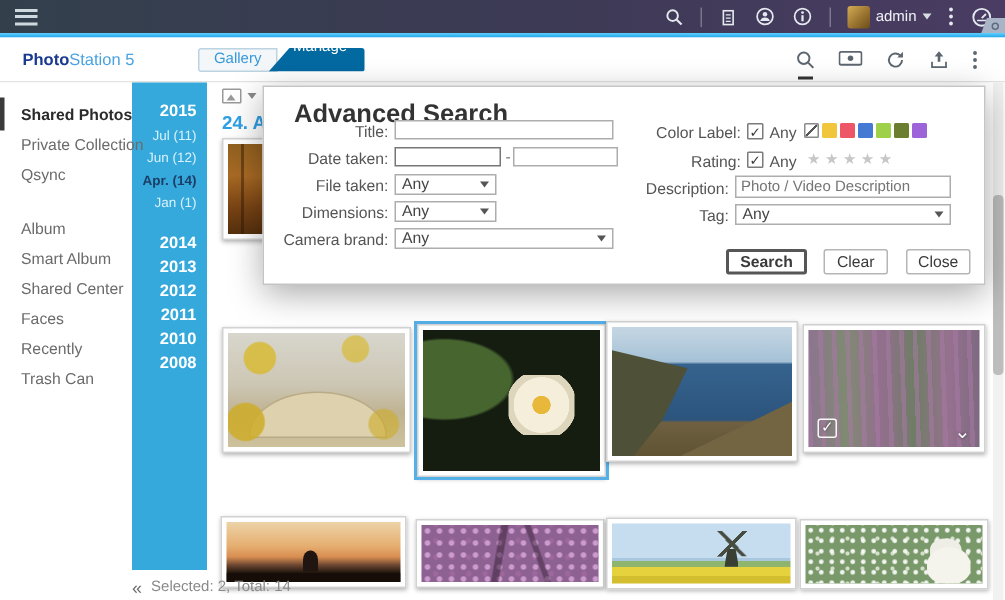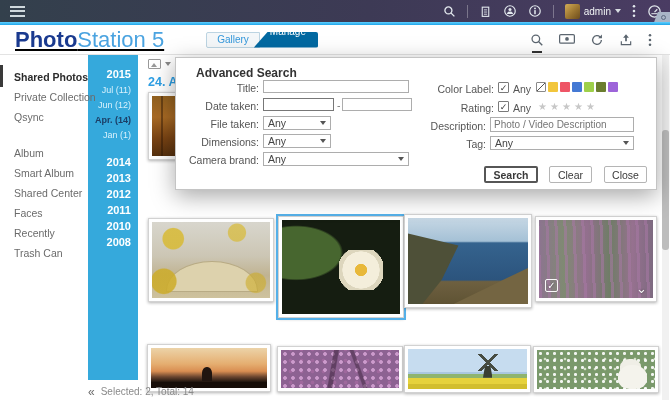--- a/index.html
+++ b/index.html
@@ -23,21 +23,21 @@
   .admin-wrap { display:flex; align-items:center; gap:4px; cursor:pointer; }
   .admin-name { font-size:10px; color:#f0f3f5; }
   .caret-down { width:0; height:0; border-left:3.5px solid transparent; border-right:3.5px solid transparent; border-top:4px solid #d7dde2; }
   .corner-widget { position:absolute; right:0; bottom:0; width:22px; height:10px; background:#a9b5c7; clip-path:polygon(28% 100%,45% 0,100% 0,100% 100%); display:flex; align-items:center; justify-content:flex-end; padding-right:4px; }
   .corner-widget i { width:5px; height:5px; border:1px solid #5d6b80; border-radius:50%; display:block; }
 
   .accent-line { height:3px; background:linear-gradient(180deg,#5fd0ff 0%,#1fa4e8 100%); }
 
   
   .toolbar { height:30px; background:#fff; display:flex; align-items:center; padding:0 10px 0 15px; border-bottom:1px solid #e3e3e3; }
-  .logo { font-size:22px; letter-spacing:0; white-space:nowrap; cursor:default;text-decoration:underline; }
+  .logo { font-size:11px; letter-spacing:0; white-space:nowrap; cursor:default; }
   .logo b { color:#1a3a8f; font-weight:bold; }
   .logo span { color:#4aa3e0; font-weight:400; }
   .seg { display:flex; margin-left:42px; height:16px; font-size:10px; }
   .seg-gallery { display:flex; align-items:center; padding:0 10px; background:#f4f7f9; border:1px solid #bcd4e2; border-radius:2px 0 0 2px; color:#3498db; cursor:pointer; }
   .seg-manage { display:flex; align-items:center; padding:0 12px 16px 16px; margin-left:-6px; background:#0369a1; color:#fff; clip-path:polygon(22% 0,100% 0,100% 100%,0 100%); border-radius:0 2px 2px 0; cursor:pointer; }
   .tbar-right { margin-left:auto; display:flex; align-items:center; gap:15px; padding-right:8px; }
   .tbar-ico { color:#5c6670; cursor:pointer; position:relative; display:flex; }
   .tbar-ico.active:after { content:""; position:absolute; left:2px; right:2px; bottom:-6px; height:2px; background:#333; }
 
   
@@ -105,21 +105,21 @@
   
   .scroll-track { position:absolute; right:1px; top:0; width:7px; height:100%; background:#f1f1f1; }
   .scroll-thumb { position:absolute; right:1px; top:75px; width:7px; height:120px; background:#bdbdbd; border-radius:3px; cursor:pointer; }
 
   
   .statusbar { position:absolute; left:88px; bottom:3px; display:flex; align-items:center; gap:6px; font-size:10px; color:#8a8a8a; }
   .statusbar .collapse { font-size:12px; color:#6a6a6a; cursor:pointer; line-height:10px; }
 
   
   .dialog { position:absolute; left:175px; top:57px; width:482px; height:133px; background:#fff; border:1px solid #c4c4c4; box-shadow:0 6px 22px rgba(0,0,0,.35); z-index:50; font-size:10.5px; color:#555; }
-  .dlg-title { position:absolute; left:20px; top:8px; font-size:12px; font-weight:bold; color:#333; }
+  .dlg-title { position:absolute; left:20px; top:8px; font-size:17px; font-weight:bold; color:#333; }
   .dlg-label { position:absolute; text-align:right; white-space:nowrap; }
   .dlg-input { position:absolute; height:13px; border:1px solid #adadad; background:#fff; font-size:10px; padding:0 3px; font-family:inherit; color:#444; }
   .dlg-select { position:absolute; height:14px; border:1px solid #adadad; background:#fff; display:flex; align-items:center; padding:0 4px; cursor:pointer; color:#444; }
   .dlg-select .sel-caret { margin-left:auto; width:0; height:0; border-left:3px solid transparent; border-right:3px solid transparent; border-top:4px solid #555; }
   .dlg-dash { position:absolute; color:#777; }
   .dlg-check { position:absolute; width:11px; height:11px; border:1px solid #7a7a7a; border-radius:1px; font-size:9px; line-height:10px; text-align:center; color:#3a3a3a; cursor:pointer; background:#fff; }
   .dlg-anytext { position:absolute; color:#555; }
   .swatches { position:absolute; display:flex; gap:2px; }
   .swatch { width:10px; height:10px; border-radius:1px; cursor:pointer; }
   .swatch.none { background:#fff; border:1px solid #8a8a8a; background-image:linear-gradient(135deg,transparent 44%,#555 44% 56%,transparent 56%); }

